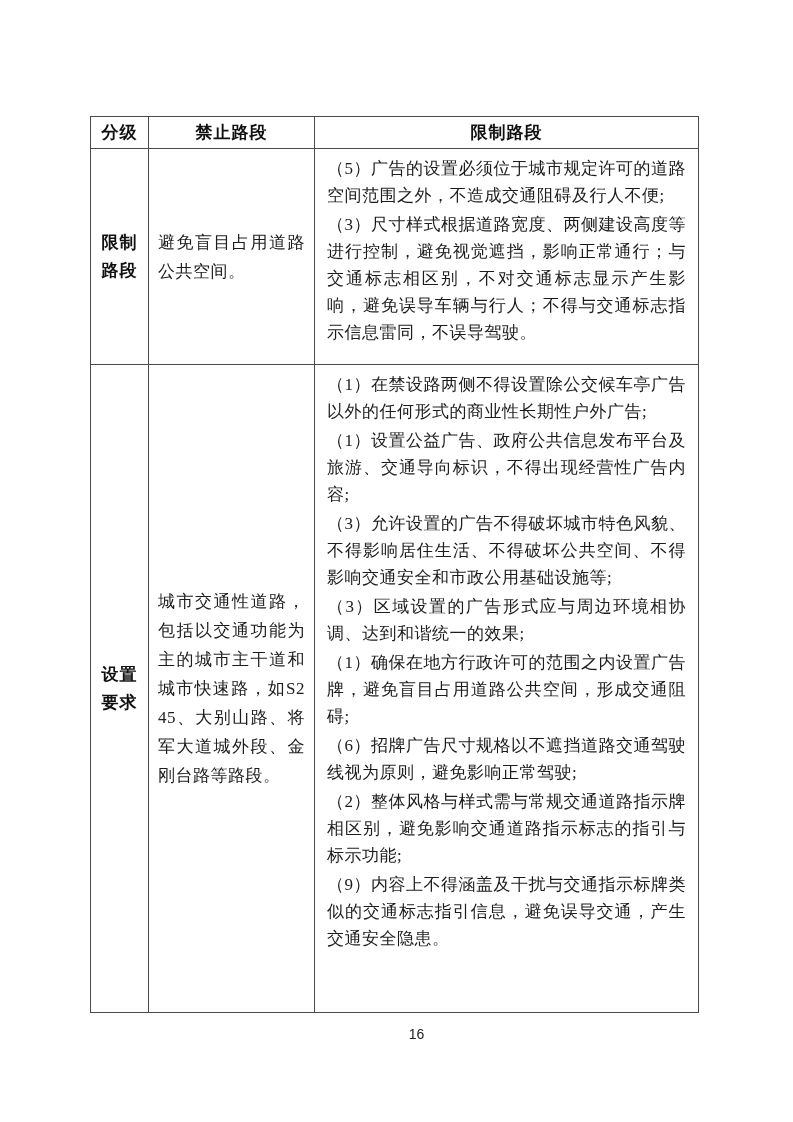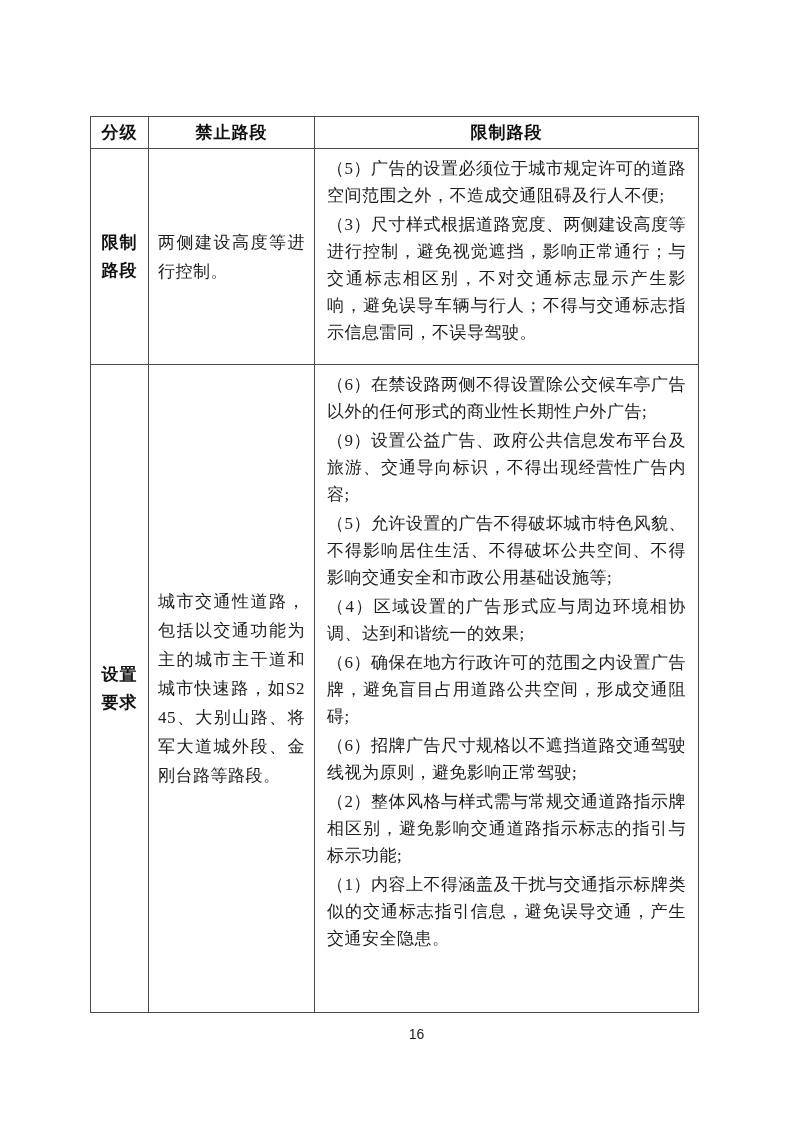--- a/index.html
+++ b/index.html
@@ -105,38 +105,38 @@
     <thead>
       <tr class="header-row">
         <th class="head-cell">分级</th>
         <th class="head-cell">禁止路段</th>
         <th class="head-cell">限制路段</th>
       </tr>
     </thead>
     <tbody>
       <tr class="row-restricted">
         <td class="grade-cell">限制路段</td>
-        <td class="sections-cell">两侧建设高度等进行控制。</td>
+        <td class="sections-cell">避免盲目占用道路公共空间。</td>
         <td class="req-cell">
           <p>（5）广告的设置必须位于城市规定许可的道路空间范围之外，不造成交通阻碍及行人不便;</p>
           <p>（3）尺寸样式根据道路宽度、两侧建设高度等进行控制，避免视觉遮挡，影响正常通行；与交通标志相区别，不对交通标志显示产生影响，避免误导车辆与行人；不得与交通标志指示信息雷同，不误导驾驶。</p>
         </td>
       </tr>
       <tr class="row-prohibited">
         <td class="grade-cell">设置要求</td>
         <td class="sections-cell">城市交通性道路，包括以交通功能为主的城市主干道和城市快速路，如S245、大别山路、将军大道城外段、金刚台路等路段。</td>
         <td class="req-cell">
-          <p>（6）在禁设路两侧不得设置除公交候车亭广告以外的任何形式的商业性长期性户外广告;</p>
-          <p>（9）设置公益广告、政府公共信息发布平台及旅游、交通导向标识，不得出现经营性广告内容;</p>
-          <p>（5）允许设置的广告不得破坏城市特色风貌、不得影响居住生活、不得破坏公共空间、不得影响交通安全和市政公用基础设施等;</p>
-          <p>（4）区域设置的广告形式应与周边环境相协调、达到和谐统一的效果;</p>
-          <p>（6）确保在地方行政许可的范围之内设置广告牌，避免盲目占用道路公共空间，形成交通阻碍;</p>
+          <p>（1）在禁设路两侧不得设置除公交候车亭广告以外的任何形式的商业性长期性户外广告;</p>
+          <p>（1）设置公益广告、政府公共信息发布平台及旅游、交通导向标识，不得出现经营性广告内容;</p>
+          <p>（3）允许设置的广告不得破坏城市特色风貌、不得影响居住生活、不得破坏公共空间、不得影响交通安全和市政公用基础设施等;</p>
+          <p>（3）区域设置的广告形式应与周边环境相协调、达到和谐统一的效果;</p>
+          <p>（1）确保在地方行政许可的范围之内设置广告牌，避免盲目占用道路公共空间，形成交通阻碍;</p>
           <p>（6）招牌广告尺寸规格以不遮挡道路交通驾驶线视为原则，避免影响正常驾驶;</p>
           <p>（2）整体风格与样式需与常规交通道路指示牌相区别，避免影响交通道路指示标志的指引与标示功能;</p>
-          <p>（1）内容上不得涵盖及干扰与交通指示标牌类似的交通标志指引信息，避免误导交通，产生交通安全隐患。</p>
+          <p>（9）内容上不得涵盖及干扰与交通指示标牌类似的交通标志指引信息，避免误导交通，产生交通安全隐患。</p>
         </td>
       </tr>
     </tbody>
   </table>
 
   <div class="page-number">16</div>
 
 </div>
 
 </body></html>

